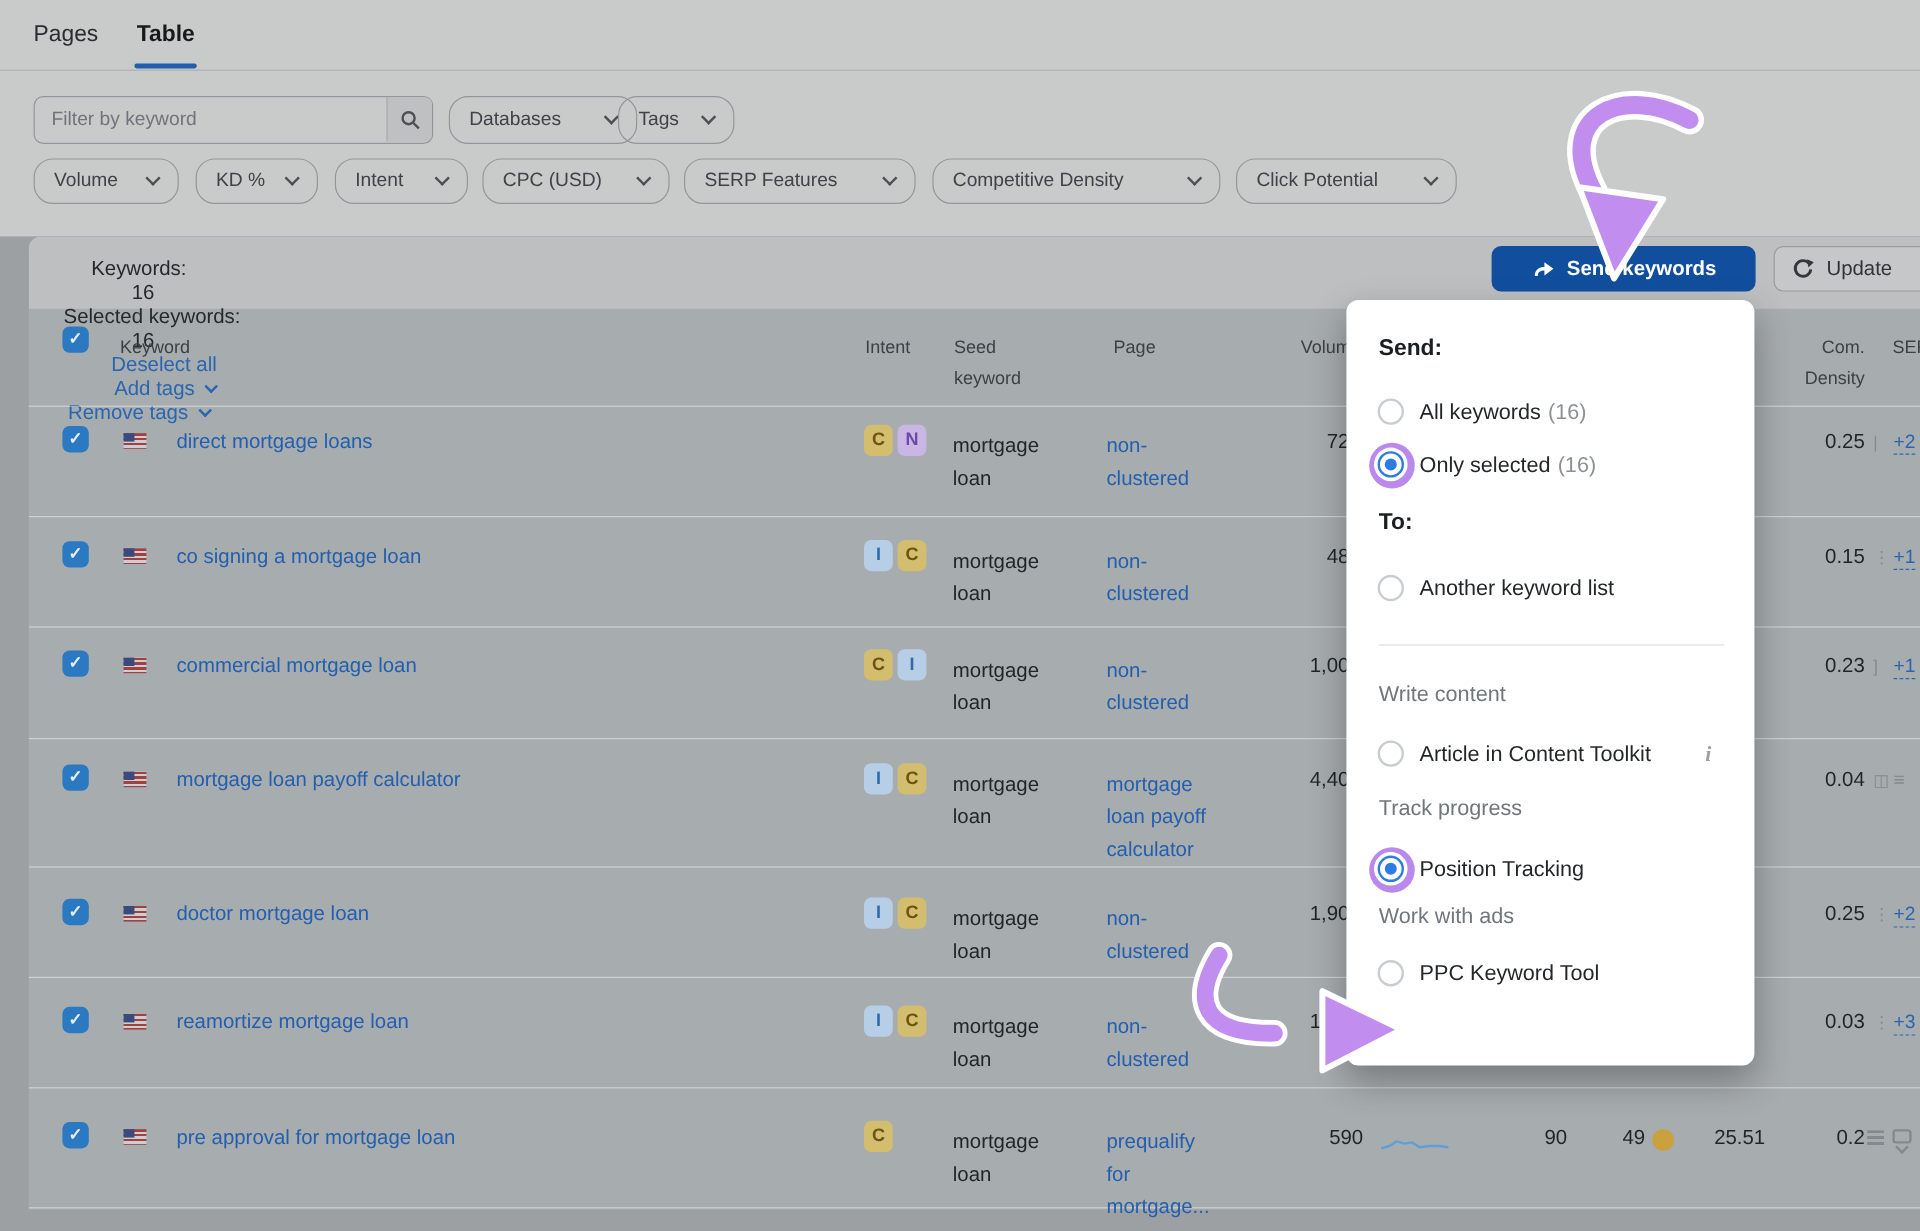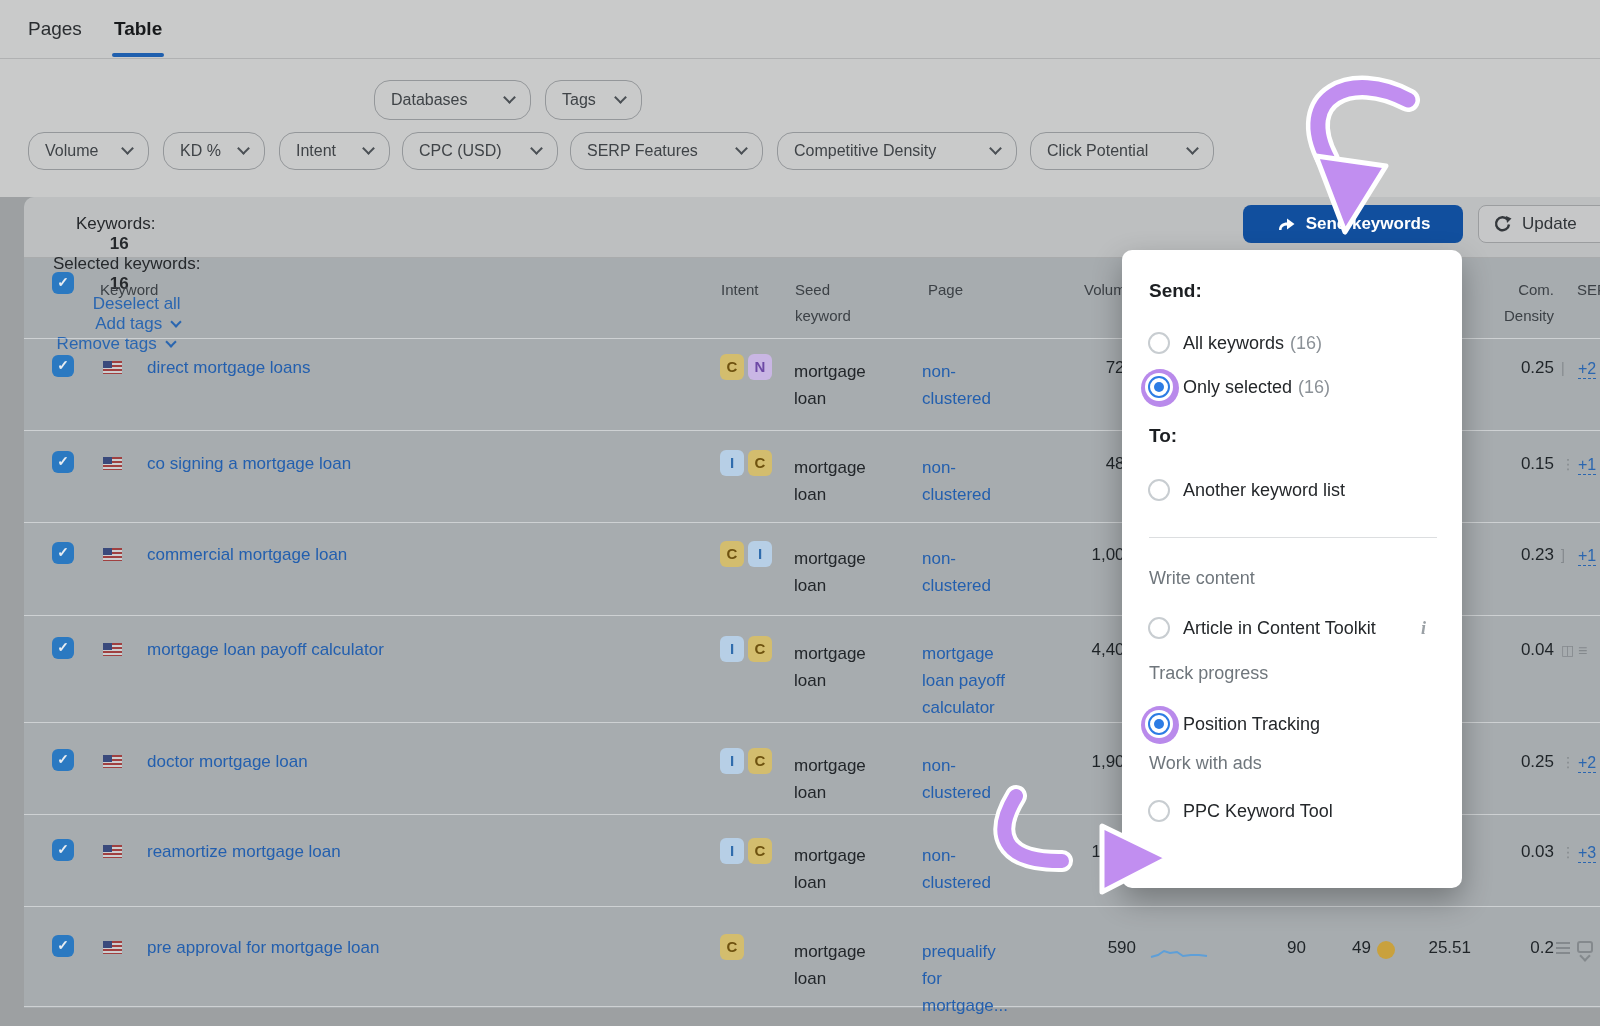--- a/index.html
+++ b/index.html
@@ -24,21 +24,21 @@
 
   .chip { position:absolute; height:40px; border:1.5px solid #94979a; border-radius:16px; display:flex; align-items:center; justify-content:space-between; padding:0 16px; font-size:16px; color:#3f4347; background:transparent; }
   .chip .chev { margin-left:12px; }
   .r2 .chip { height:38px; }
   .chev { width:9px; height:9px; border-right:2px solid #4b5055; border-bottom:2px solid #4b5055; transform:rotate(45deg); margin-top:-5px; flex:0 0 auto; }
 
   
   .card { position:absolute; left:24px; top:197px; width:1576px; height:811px; background:#a7acaf; border-radius:10px 0 0 0; }
   .actionbar { position:absolute; left:24px; top:197px; width:1576px; height:61px; background:#bdbfc0; border-radius:10px 0 0 0; border-bottom:1px solid rgba(0,0,0,.10); }
   .ab-left { position:absolute; left:31px; top:214px; display:flex; align-items:center; font-size:17px; color:#26292c;flex-direction:column; }
-  .ab-left b { font-weight:700; margin-left:7px; }
+  .ab-left b { font-weight:400; margin-left:7px; }
   .ab-link { color:#2a66b0; font-weight:500; cursor:pointer; display:flex; align-items:center; }
   .ab-link .chev { border-color:#2a66b0; width:8px; height:8px; margin-left:10px; }
 
   .btn-send { position:absolute; left:1243px; top:205px; width:220px; height:38px; background:#114f9e; border-radius:8px; color:#fff; font-size:17px; font-weight:600; display:flex; align-items:center; justify-content:center; gap:10px; cursor:pointer; }
   .btn-update { position:absolute; left:1478px; top:205px; width:160px; height:38px; background:#c6c7c8; border:1.5px solid #9b9d9f; border-radius:8px; color:#303438; font-size:17px; display:flex; align-items:center; gap:10px; padding-left:14px; cursor:pointer; }
 
   
   .hdr { position:absolute; font-size:15px; color:#3c4146; line-height:26px; }
   .right { text-align:right; }
   .sep-line { position:absolute; left:24px; width:1576px; height:1px; background:rgba(255,255,255,.45); }
@@ -87,25 +87,34 @@
 </style>
 </head>
 <body>
 
 <div class="topbar">
   <div class="tab" style="left:28px">Pages</div>
   <div class="tab active" style="left:114px">Table</div>
   <div class="tab-underline"></div>
   <div class="edge"></div>
 
+  <div class="filter-input">
+    <span class="ph">Filter by keyword</span>
+    <span class="seg">
+      <svg width="18" height="18" viewBox="0 0 18 18">
+          <circle cx="7.5" cy="7.5" r="5" fill="none" stroke="#4b5055" stroke-width="2"></circle>
+          <line x1="11.5" y1="11.5" x2="16" y2="16" stroke="#4b5055" stroke-width="2"></line>
+        </svg>
+    </span>
+  </div>
   <div class="chip" style="left:374px; top:80px; width:157px">
       <span>Databases</span>
       <span class="chev"></span>
     </div>
-  <div class="chip" style="left:545px; top:80px; width:97px">
+  <div class="chip" style="left:515px; top:80px; width:97px">
       <span>Tags</span>
       <span class="chev"></span>
     </div>
 
   <div class="r2">
     <div class="chip" style="left:28px; top:132px; width:121px">
         <span>Volume</span>
         <span class="chev"></span>
       </div>
     <div class="chip" style="left:163px; top:132px; width:102px">

